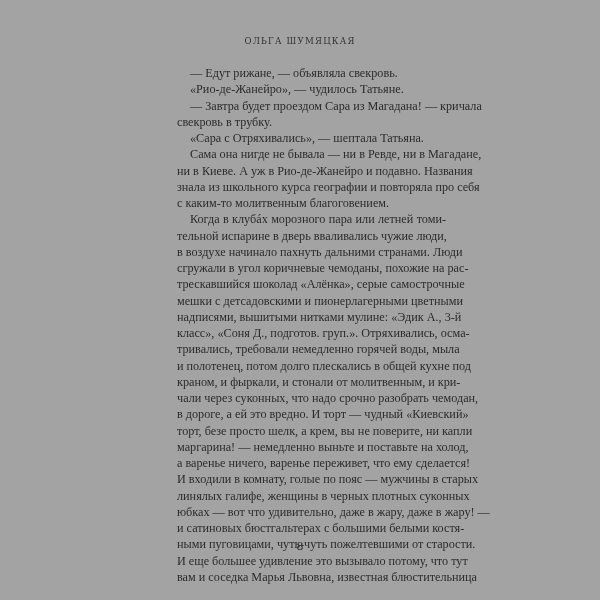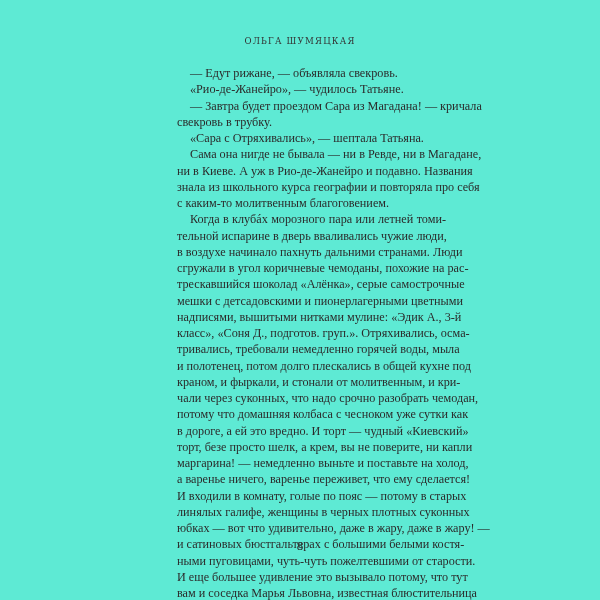--- a/index.html
+++ b/index.html
@@ -1,17 +1,17 @@
 <!DOCTYPE html>
 <html><head>
 <meta charset="utf-8">
 <style>
   html,body{margin:0;padding:0;background:#ffffff;}
   body{width:600px;height:600px;position:relative;overflow:hidden;}
-  .page{position:absolute;left:0;top:0;width:600px;height:600px;background:#5eead4;}
+  .page{position:absolute;left:0;top:0;width:600px;height:600px;background:#a3a3a3;}
   .header{position:absolute;top:36px;left:0;width:600px;text-align:center;
     font-family:"DejaVu Serif",serif;font-size:8.6px;letter-spacing:1.2px;color:#333;}
   .body{position:absolute;top:65px;left:177px;width:269px;
     font-family:"Liberation Serif",serif;font-size:12.2px;line-height:16.25px;color:#2b2b2b;}
   .line{display:block;white-space:nowrap;text-align:justify;text-align-last:justify;height:16.25px;overflow:visible;}
   .line.last{text-align-last:left;}
   .line.indent{padding-left:13px;}
   .pnum{position:absolute;top:538px;left:0;width:600px;text-align:center;
     font-family:"Liberation Serif",serif;font-size:13px;color:#2b2b2b;}
 </style>
@@ -35,26 +35,25 @@
       <span class="line">в воздухе начинало пахнуть дальними странами. Люди</span>
       <span class="line">сгружали в угол коричневые чемоданы, похожие на рас-</span>
       <span class="line">трескавшийся шоколад «Алёнка», серые самострочные</span>
       <span class="line">мешки с детсадовскими и пионерлагерными цветными</span>
       <span class="line">надписями, вышитыми нитками мулине: «Эдик А., 3-й</span>
       <span class="line">класс», «Соня Д., подготов. груп.». Отряхивались, осма-</span>
       <span class="line">тривались, требовали немедленно горячей воды, мыла</span>
       <span class="line">и полотенец, потом долго плескались в общей кухне под</span>
       <span class="line">краном, и фыркали, и стонали от молитвенным, и кри-</span>
       <span class="line">чали через суконных, что надо срочно разобрать чемодан,</span>
-      <span class="line">потому что домашняя колбаса с чесноком уже сутки как</span>
       <span class="line">в дороге, а ей это вредно. И торт — чудный «Киевский»</span>
       <span class="line">торт, безе просто шелк, а крем, вы не поверите, ни капли</span>
       <span class="line">маргарина! — немедленно выньте и поставьте на холод,</span>
       <span class="line">а варенье ничего, варенье переживет, что ему сделается!</span>
-      <span class="line">И входили в комнату, голые по пояс — потому в старых</span>
+      <span class="line">И входили в комнату, голые по пояс — мужчины в старых</span>
       <span class="line">линялых галифе, женщины в черных плотных суконных</span>
       <span class="line">юбках — вот что удивительно, даже в жару, даже в жару! —</span>
       <span class="line">и сатиновых бюстгальтерах с большими белыми костя-</span>
       <span class="line">ными пуговицами, чуть-чуть пожелтевшими от старости.</span>
       <span class="line">И еще большее удивление это вызывало потому, что тут</span>
       <span class="line">вам и соседка Марья Львовна, известная блюстительница</span>
     </div>
   <div class="pnum">8</div>
 </div>
 

